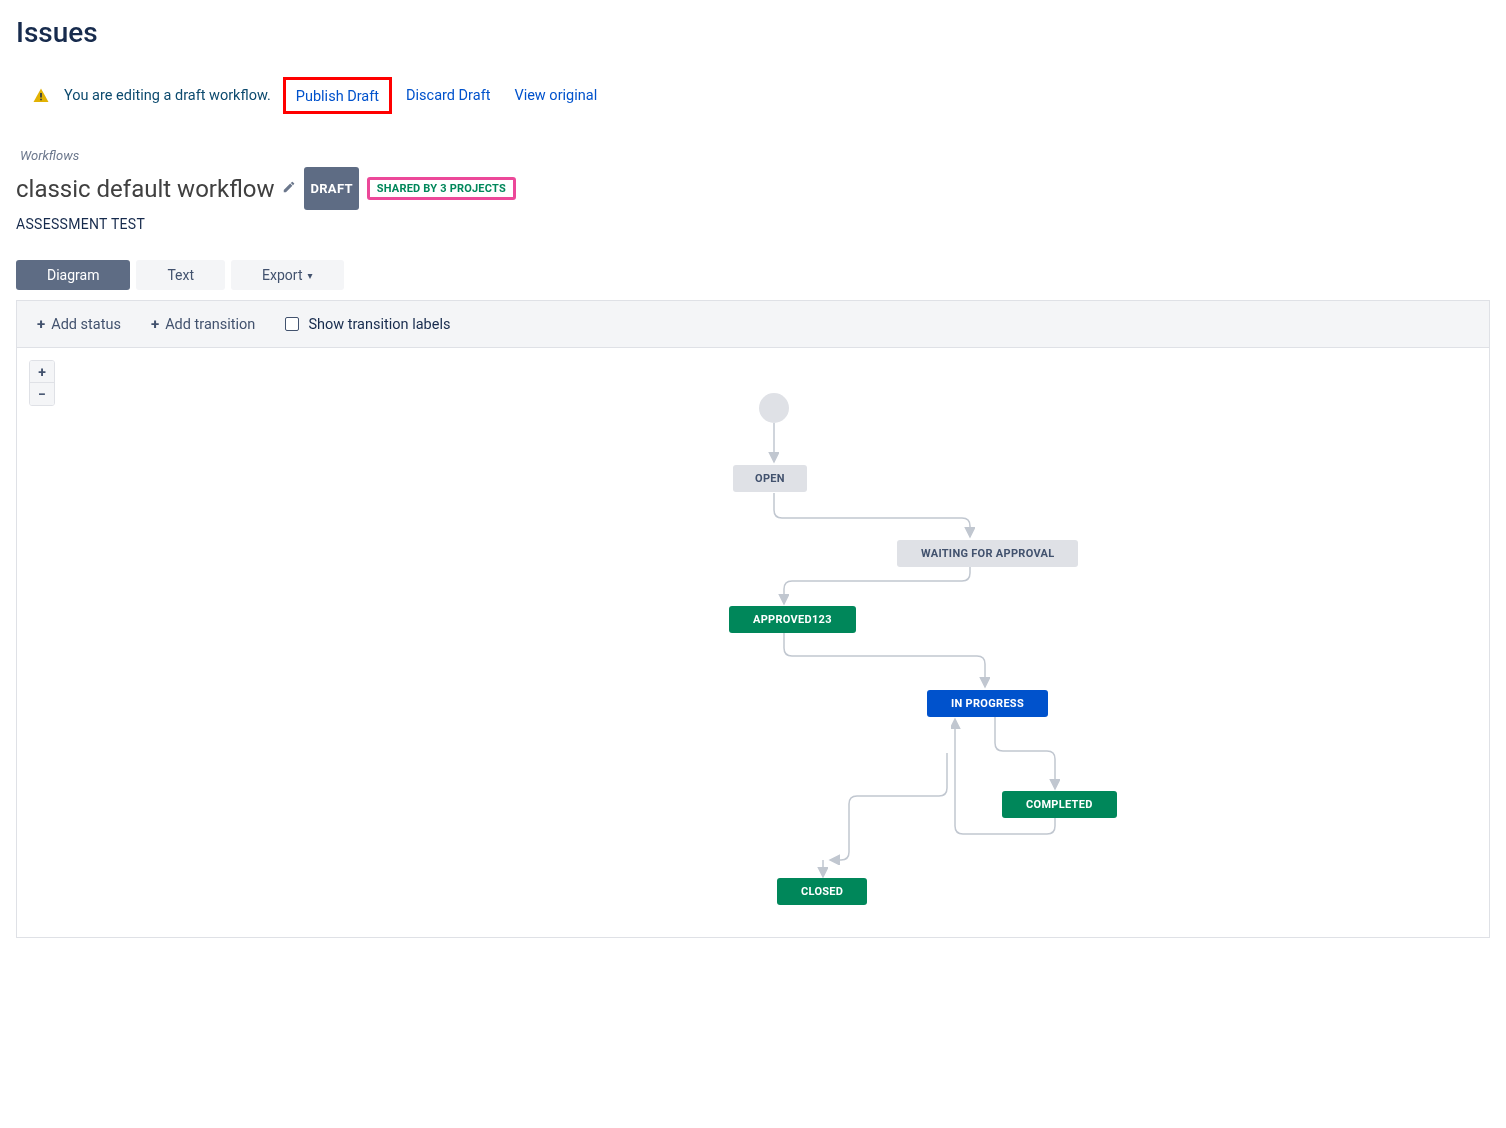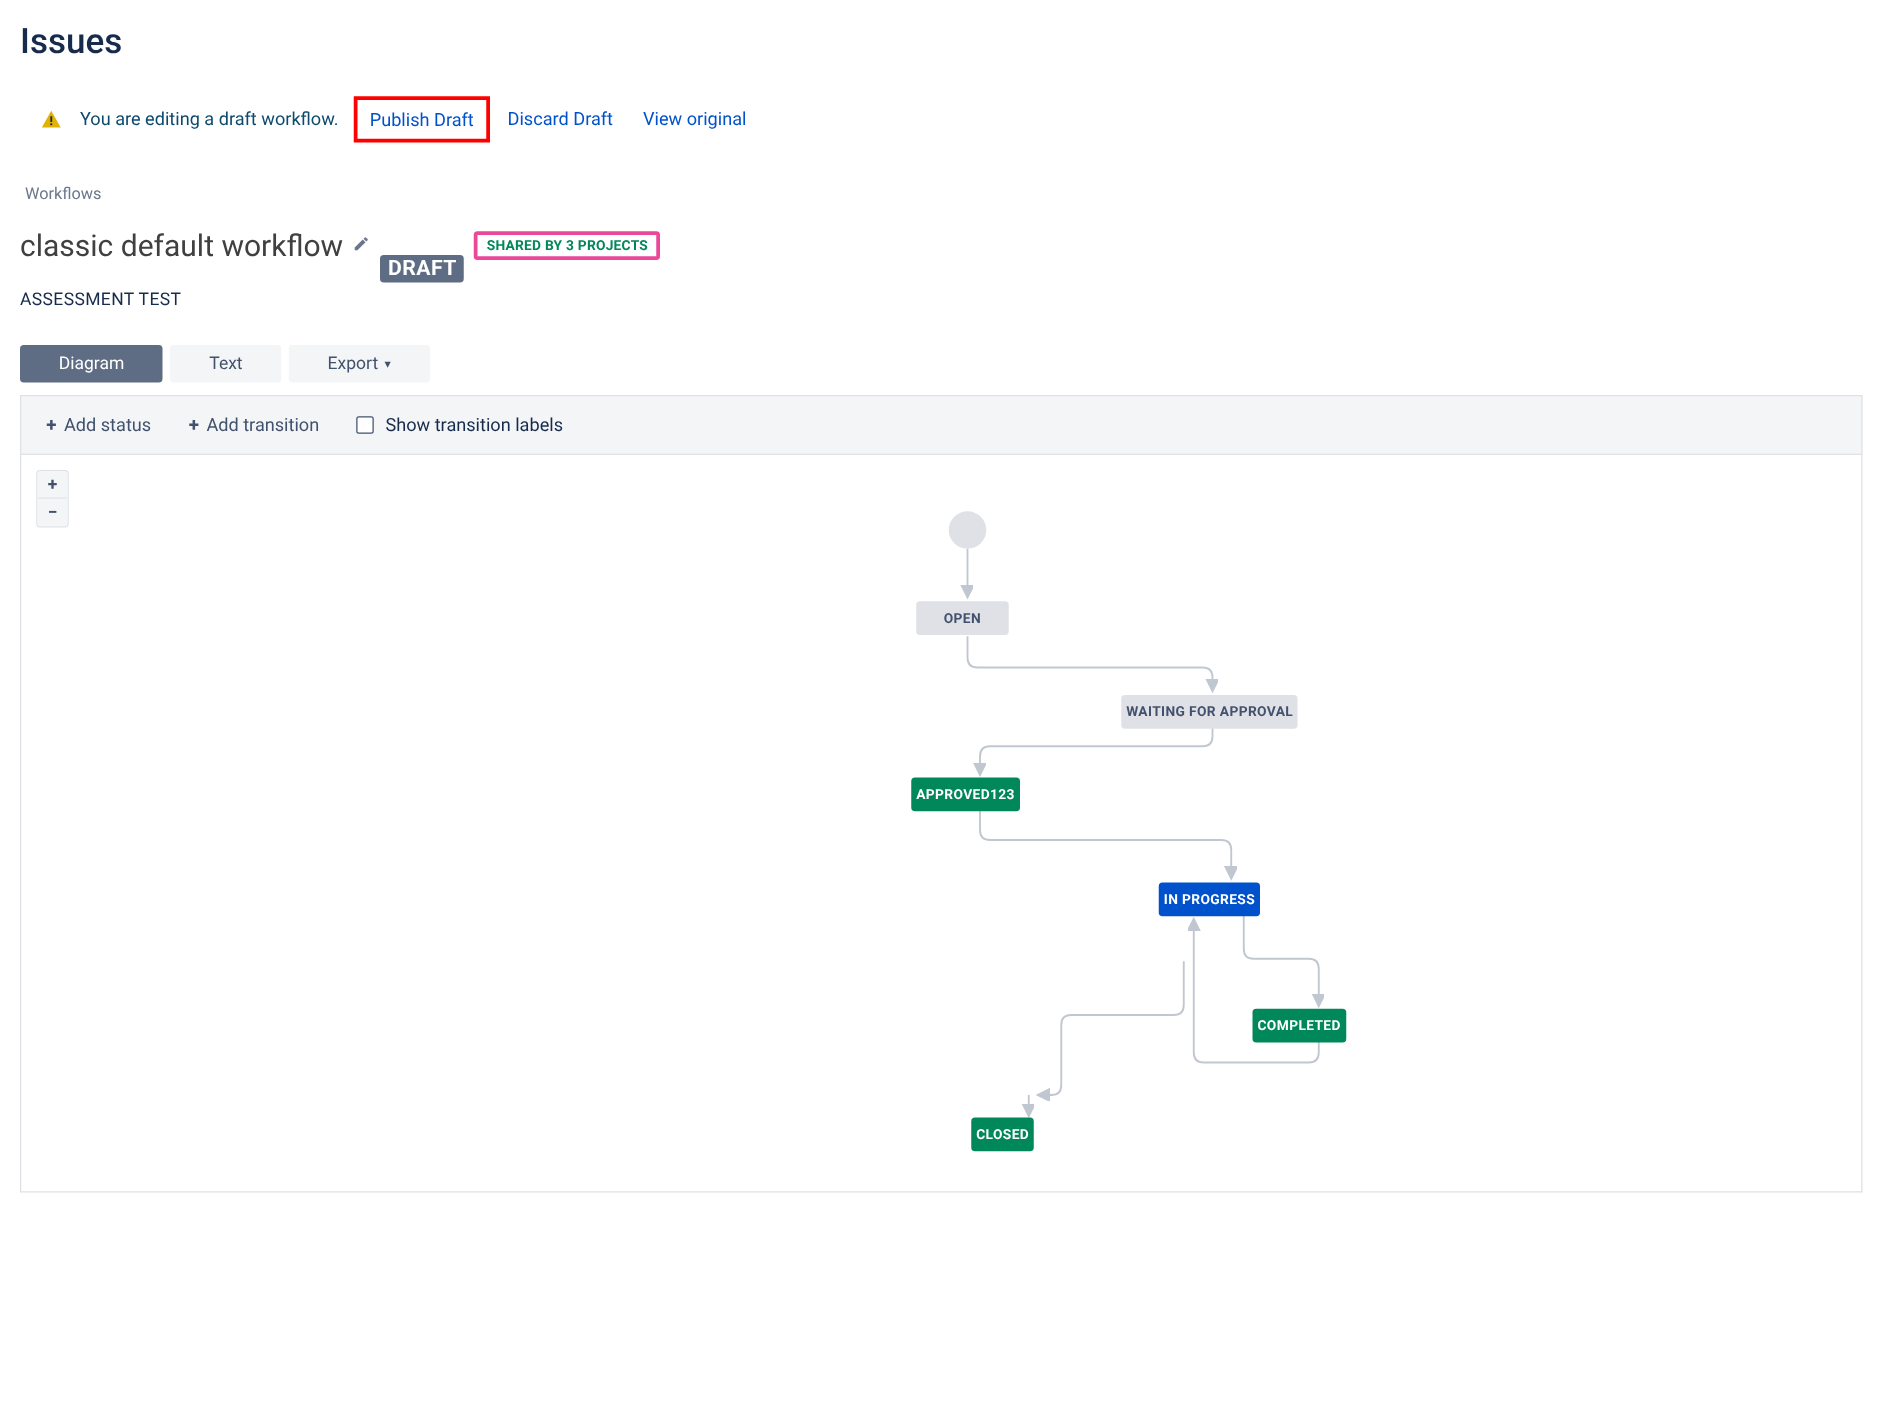--- a/index.html
+++ b/index.html
@@ -41,46 +41,46 @@
   .highlight-box {
     border: 3px solid #FF0000;
     padding: 6px 10px;
     margin-left: -2px;
   }
   .breadcrumb {
     font-size: 13px;
     color: #6B778C;
     margin-bottom: 4px;
     padding-left: 4px;
+    font-style: italic;
   }
   .workflow-header {
     display: flex;
     align-items: center;
     gap: 8px;
     margin-bottom: 6px;
   }
   .workflow-title {
     font-size: 24px;
     font-weight: 400;
     color: #404040;
   }
   .pencil-icon {
     color: #6B778C;
     font-size: 14px;
     cursor: pointer;
   }
   .badge-draft {
     background: #5E6C84;
     color: #fff;
-    font-size: 17px;
-    font-weight: 700;
-    padding: 1px 6px;
+    font-size: 13px;
+    font-weight: 700;
+    padding: 14px 6px;
     border-radius: 3px;
     letter-spacing: 0.3px;
-    margin-top: 37px;
   }
   .badge-shared {
     border: 3px solid #ec4899;
     color: #00875A;
     font-size: 11px;
     font-weight: 700;
     padding: 2px 7px;
     border-radius: 3px;
     letter-spacing: 0.2px;
   }
@@ -187,21 +187,21 @@
   
   .wf-start {
     position: absolute;
     width: 30px;
     height: 30px;
     border-radius: 50%;
     background: #DFE1E6;
   }
   .wf-node {
     position: absolute;
-    padding: 7px 4px;
+    padding: 7px 24px;
     font-size: 11px;
     font-weight: 700;
     letter-spacing: 0.3px;
     border-radius: 3px;
     text-align: center;
     cursor: pointer;
     white-space: nowrap;
   }
   .wf-gray { background: #DFE1E6; color: #42526E; }
   .wf-wide { padding: 7px 22px; text-align: right; }

